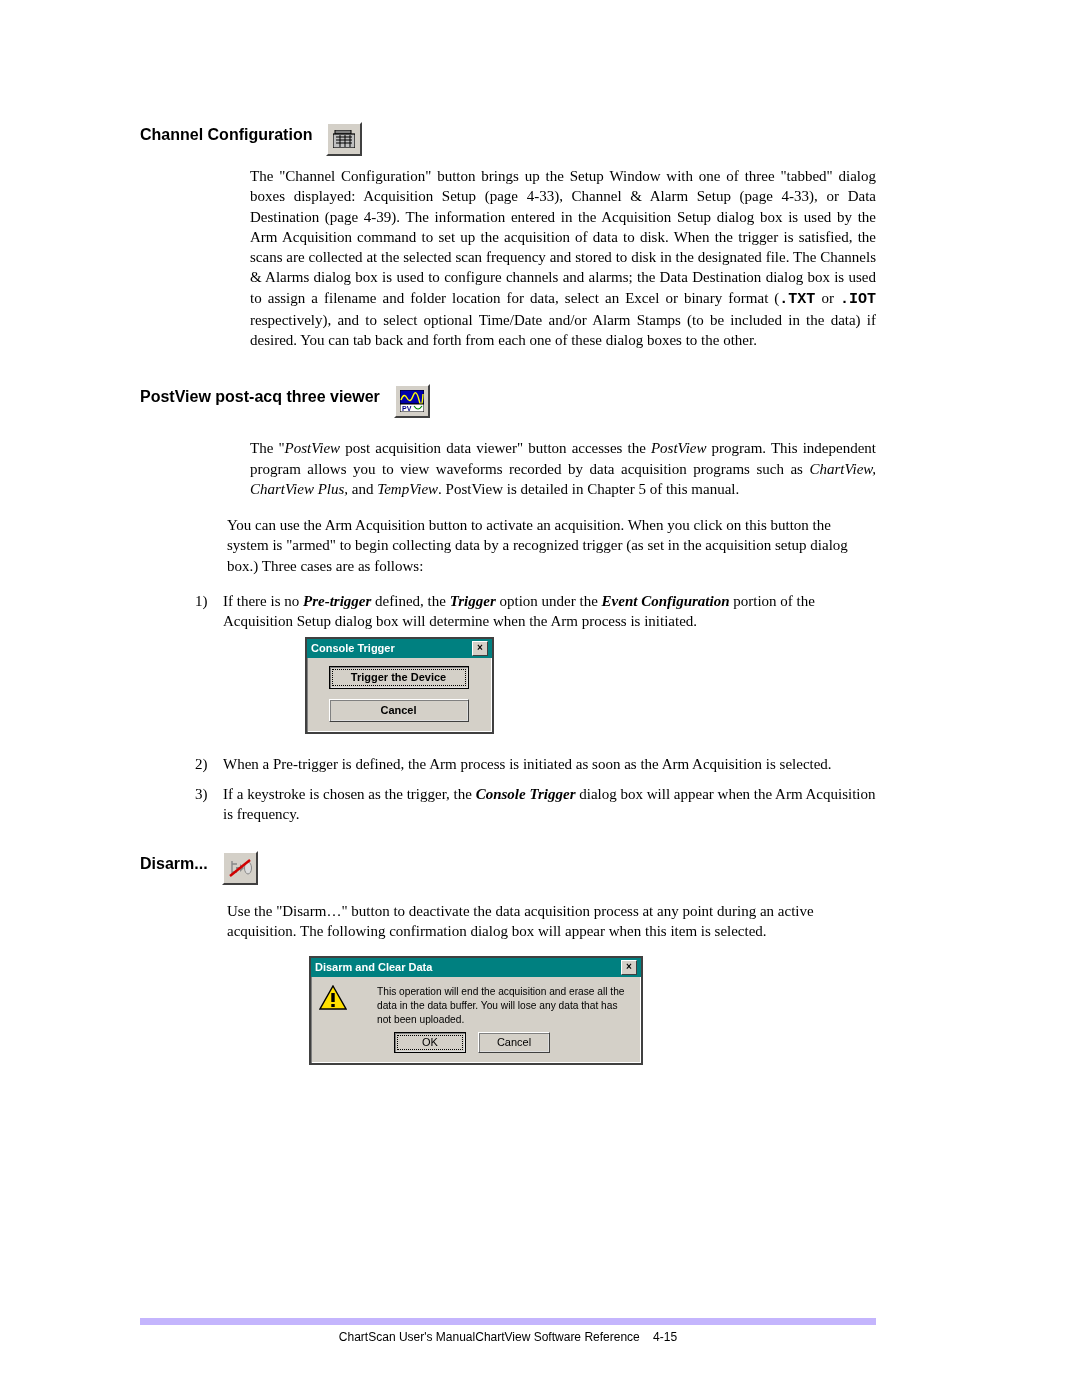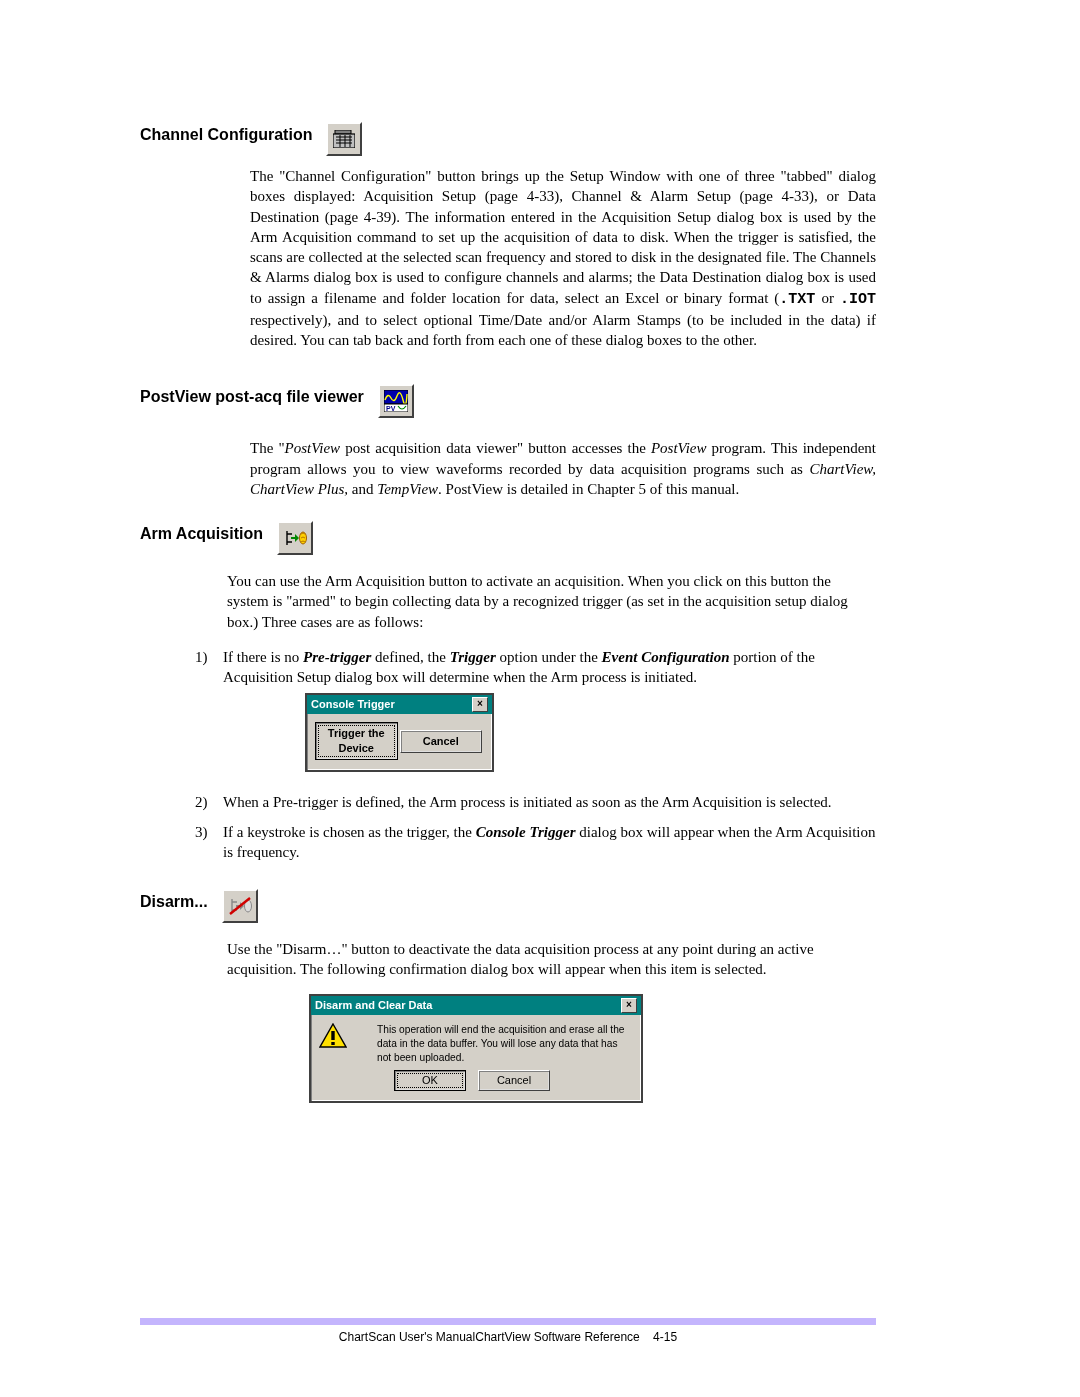--- a/index.html
+++ b/index.html
@@ -107,22 +107,22 @@
     border-bottom: 1px solid #404040;
     color: #000;
     font-weight: bold;
     font-size: 10px;
     line-height: 11px;
     text-align: center;
   }
   .dlg .body {
     padding: 8px 10px 10px 8px;
     display: flex;
-    flex-direction: row;
-    gap: 2px;
+    flex-direction: column;
+    gap: 10px;
     align-items: center;
   }
   .win-btn {
     background: #d4d0c8;
     border-top: 1px solid #fff;
     border-left: 1px solid #fff;
     border-right: 1px solid #404040;
     border-bottom: 1px solid #404040;
     box-shadow: 1px 1px 0 #808080 inset, -1px -1px 0 #dfdfdf inset;
     padding: 3px 10px;
@@ -209,49 +209,37 @@
       </svg>
     </span>
   </div>
   <div class="body-text">
     <p>
       <span>The "Channel Configuration" button brings up the Setup Window with one of three "tabbed" dialog boxes displayed:  Acquisition Setup (page 4-33), Channel &amp; Alarm Setup (page 4-33), or Data Destination (page 4-39).  The information entered in the Acquisition Setup dialog box is used by the Arm Acquisition command to set up the acquisition of data to disk.  When the trigger is satisfied, the scans are collected at the selected scan frequency and stored to disk in the designated file. The Channels &amp; Alarms dialog box  is used to configure channels and alarms;  the Data Destination dialog box is used to assign a filename and folder location for data, select an Excel or binary format (</span><span class="mono">.TXT</span><span> or </span><span class="mono">.IOT</span><span> respectively), and to select optional Time/Date and/or Alarm Stamps (to be included in the data) if desired.   You can tab back and forth from each one of these dialog boxes to the other.</span>
     </p>
   </div>
 
   <div class="section-header" style="margin-top:34px;">
-    <h3 class="section-heading">PostView post-acq file viewer</h3>
+    <h3 class="section-heading">PostView post-acq three viewer</h3>
     <span class="tb-btn">
       <svg width="24" height="22" viewBox="0 0 24 22">
         <rect x="0" y="0" width="24" height="14" fill="#00a" stroke="#000"></rect>
         <path d="M1 10 Q4 2 7 8 T13 6 T19 10 T23 4" fill="none" stroke="#ff0" stroke-width="1.4"></path>
         <rect x="0" y="14" width="24" height="8" fill="#fff" stroke="#000"></rect>
         <text x="2" y="21" font-family="Arial" font-size="7" font-weight="bold" fill="#008">PV</text>
         <path d="M14 16 Q18 22 22 16" fill="none" stroke="#080" stroke-width="1.2"></path>
       </svg>
     </span>
   </div>
   <div class="body-text" style="margin-top:20px;">
     <p>
       <span>The "</span><span class="italic">PostView</span><span> post acquisition data viewer" button accesses the </span><span class="italic">PostView</span><span> program.  This independent program allows you to view waveforms recorded by data acquisition programs such as </span><span class="italic">ChartView, ChartView Plus,</span><span> and </span><span class="italic">TempView</span><span>.  PostView is detailed in Chapter 5 of this manual.</span>
     </p>
   </div>
 
-  <div class="section-header" style="margin-top:22px;">
-    <h3 class="section-heading">Arm Acquisition</h3>
-    <span class="tb-btn">
-      <svg width="24" height="20" viewBox="0 0 24 20">
-        <path d="M4 3 L4 17 M4 6 L9 6 M4 14 L9 14" stroke="#000" stroke-width="1.4" fill="none"></path>
-        <path d="M8 10 L14 10" stroke="#080" stroke-width="2"></path>
-        <path d="M12 6 L16 10 L12 14 Z" fill="#080"></path>
-        <ellipse cx="20" cy="10" rx="3.5" ry="6" fill="#ffd000" stroke="#a06000" stroke-width="1"></ellipse>
-        <path d="M18 6 Q20 4 22 6 M18 10 Q20 8 22 10 M18 14 Q20 12 22 14" stroke="#a06000" stroke-width="0.8" fill="none"></path>
-      </svg>
-    </span>
-  </div>
 
   <div class="sub-body">
     <p>You can use the Arm Acquisition button to activate an acquisition.  When you click on this button the system is "armed" to begin collecting data by a recognized trigger (as set in the acquisition setup dialog box.) Three cases are as follows:</p>
   </div>
 
   <ol class="custom" style="margin-top:14px;">
     <li>
       <span class="num">1)</span>
       <span class="txt">
         <span>If there is no </span><span class="bolditalic">Pre-trigger</span><span> defined, the </span><span class="bolditalic">Trigger</span><span> option under the </span><span class="bolditalic">Event Configuration</span><span> portion of  the Acquisition Setup dialog box will determine when the Arm process is initiated.</span>

